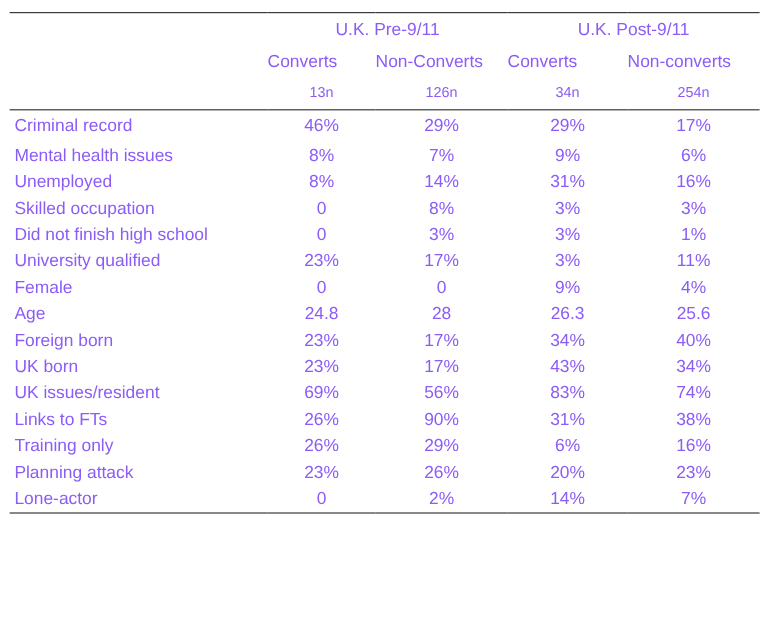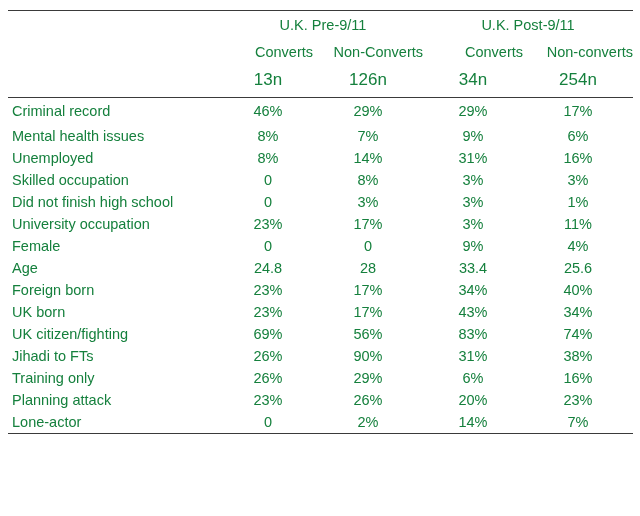--- a/index.html
+++ b/index.html
@@ -21,21 +21,21 @@
     left: 8px;
     top: 10px;
     width: 625px;
   }
 
   table.stats {
     border-collapse: collapse;
     width: 625px;
     table-layout: fixed;
     font-size: 14.5px;
-    color: #15803d;
+    color: #8b5cf6;
   }
 
   table.stats col.c-label { width: 215px; }
   table.stats col.c-d1    { width: 90px; }
   table.stats col.c-d2    { width: 110px; }
   table.stats col.c-d3    { width: 100px; }
   table.stats col.c-d4    { width: 110px; }
 
   
   .rule-top td {
@@ -63,30 +63,30 @@
   
   tr.group-head th {
     font-weight: normal;
     text-align: center;
     padding: 6px 0 7px 0;
     font-size: 14.5px;
     white-space: nowrap;
   }
   tr.col-head th {
     font-weight: normal;
-    text-align: right;
+    text-align: left;
     padding: 4px 0 6px 0;
     font-size: 14.5px;
     white-space: nowrap;
   }
   tr.n-head th {
     font-weight: normal;
     text-align: center;
     padding: 4px 0 7px 0;
-    font-size: 17px;
+    font-size: 12px;
     white-space: nowrap;
   }
 
   th.blank-corner { padding: 0; }
 
   
   tr.data-row td {
     padding: 0;
     height: 22px;
     line-height: 22px;
@@ -176,63 +176,63 @@
           <td class="val">3%</td>
         </tr>
         <tr class="data-row">
           <td class="label">Did not finish high school</td>
           <td class="val">0</td>
           <td class="val">3%</td>
           <td class="val">3%</td>
           <td class="val">1%</td>
         </tr>
         <tr class="data-row">
-          <td class="label">University occupation</td>
+          <td class="label">University qualified</td>
           <td class="val">23%</td>
           <td class="val">17%</td>
           <td class="val">3%</td>
           <td class="val">11%</td>
         </tr>
         <tr class="data-row">
           <td class="label">Female</td>
           <td class="val">0</td>
           <td class="val">0</td>
           <td class="val">9%</td>
           <td class="val">4%</td>
         </tr>
         <tr class="data-row">
           <td class="label">Age</td>
           <td class="val">24.8</td>
           <td class="val">28</td>
-          <td class="val">33.4</td>
+          <td class="val">26.3</td>
           <td class="val">25.6</td>
         </tr>
         <tr class="data-row">
           <td class="label">Foreign born</td>
           <td class="val">23%</td>
           <td class="val">17%</td>
           <td class="val">34%</td>
           <td class="val">40%</td>
         </tr>
         <tr class="data-row">
           <td class="label">UK born</td>
           <td class="val">23%</td>
           <td class="val">17%</td>
           <td class="val">43%</td>
           <td class="val">34%</td>
         </tr>
         <tr class="data-row">
-          <td class="label">UK citizen/fighting</td>
+          <td class="label">UK issues/resident</td>
           <td class="val">69%</td>
           <td class="val">56%</td>
           <td class="val">83%</td>
           <td class="val">74%</td>
         </tr>
         <tr class="data-row">
-          <td class="label">Jihadi to FTs</td>
+          <td class="label">Links to FTs</td>
           <td class="val">26%</td>
           <td class="val">90%</td>
           <td class="val">31%</td>
           <td class="val">38%</td>
         </tr>
         <tr class="data-row">
           <td class="label">Training only</td>
           <td class="val">26%</td>
           <td class="val">29%</td>
           <td class="val">6%</td>

